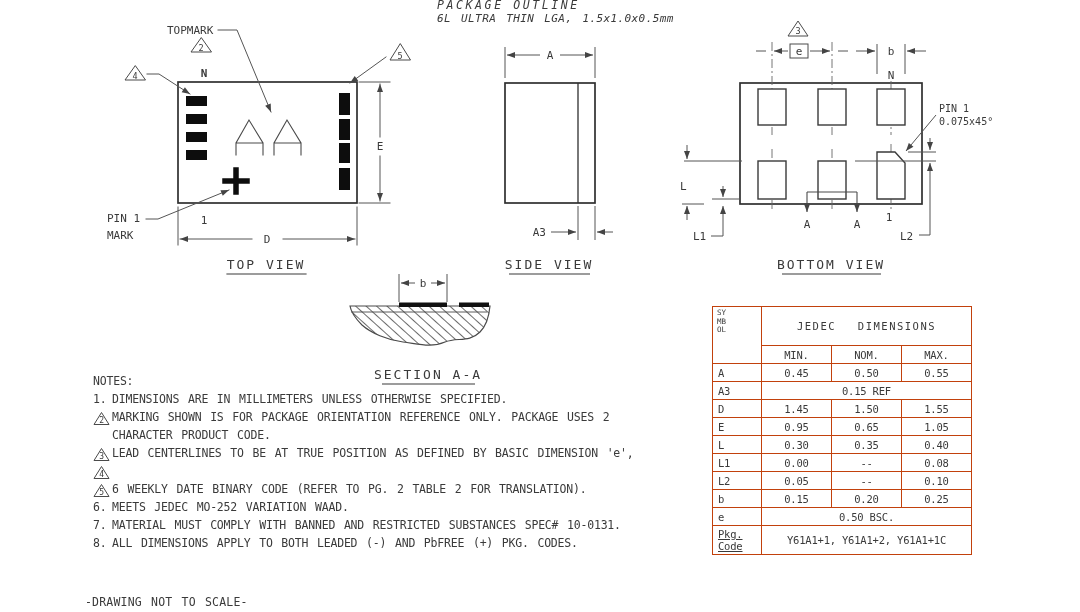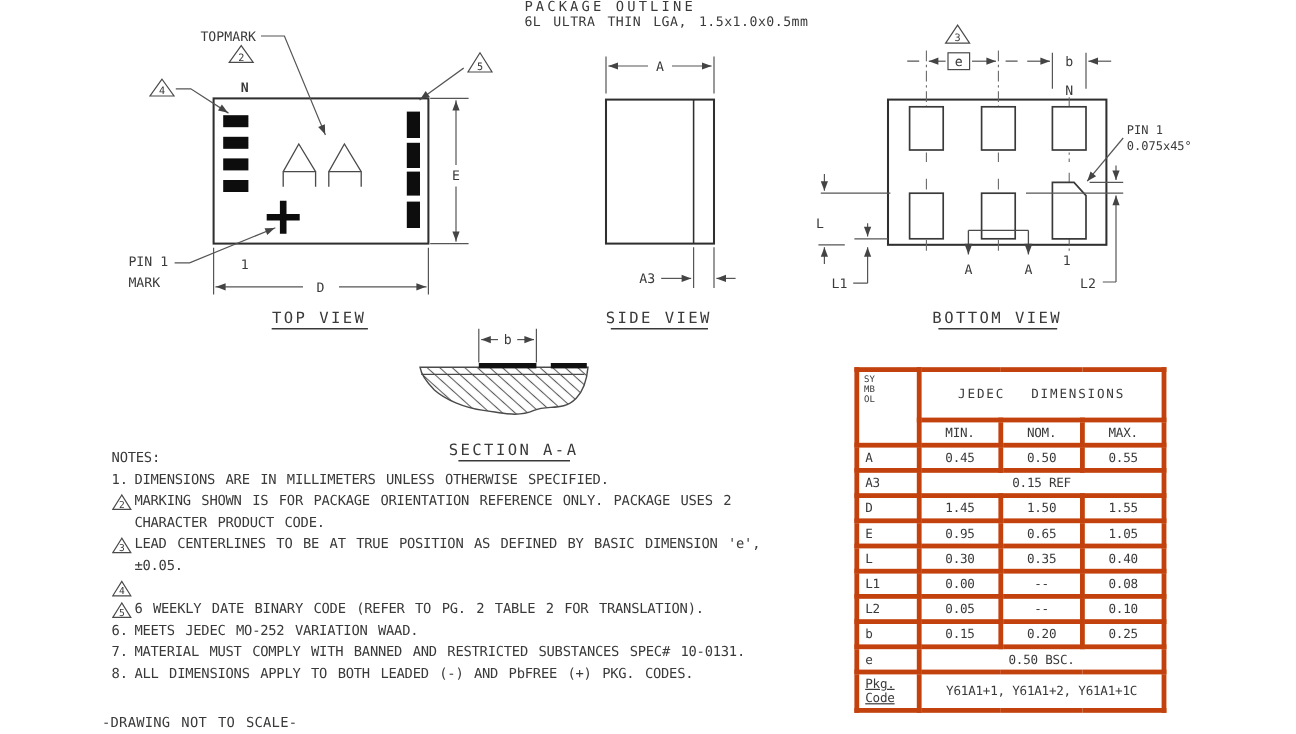--- a/index.html
+++ b/index.html
@@ -6,40 +6,40 @@
   #sheet{position:relative;width:1080px;height:612px;background:#ffffff;overflow:hidden;
          font-family:"DejaVu Sans Mono", monospace;color:#3a3a3a;}
   #draw{position:absolute;left:0;top:0;}
   svg text{font-family:"DejaVu Sans Mono", monospace;fill:#3a3a3a;}
   .dimtxt{font-size:11px;}
   .flagtxt{font-size:8.5px;}
   .viewtitle{font-size:13px;letter-spacing:2px;}
   .smalltxt{font-size:10px;}
 
   
-  #hdr{position:absolute;left:437px;top:-1px;line-height:13px;}
+  #hdr{position:absolute;left:437px;top:-1px;line-height:13px;font-style:italic;}
   #hdr .t1{font-size:11.5px;letter-spacing:2.6px;}
   #hdr .t2{font-size:11px;letter-spacing:0.4px;word-spacing:3px;}
 
   
   #notes{position:absolute;left:85px;top:374px;width:585px;font-size:11.5px;
          letter-spacing:-0.2px;word-spacing:2px;}
   #notes .hd{height:18px;padding-left:8px;}
   .note-row{height:18px;display:flex;align-items:flex-start;padding-left:8px;}
   .note-marker{width:19px;flex:0 0 19px;display:inline-block;}
   .note-marker svg{margin-top:1px;}
   .note-num{display:inline-block;width:19px;}
 
   
   #footer{position:absolute;left:85px;top:595px;font-size:11.5px;letter-spacing:0.2px;word-spacing:2px;}
 
   
   #dimtable{position:absolute;left:712px;top:306px;border-collapse:collapse;
             font-size:10.5px;letter-spacing:-0.2px;table-layout:fixed;width:260px;}
-  #dimtable td{border:4px solid #c2410c;padding:0;text-align:center;vertical-align:middle;
+  #dimtable td{border:1px solid #c2410c;padding:0;text-align:center;vertical-align:middle;
                height:17px;overflow:hidden;}
   #dimtable td.sym{text-align:left;padding-left:5px;}
   #dimtable td.hdr1{height:38px;word-spacing:14px;letter-spacing:1.5px;}
   #dimtable td.pkg{height:28px;}
   .vertword{width:11px;word-break:break-all;line-height:8.5px;font-size:7.5px;
             margin:2px 0 0 4px;text-align:left;letter-spacing:0;}
   .prewrap{white-space:pre-line;line-height:12px;text-align:left;padding-left:3px;text-decoration:underline;}
 </style>
 </head>
 <body>
@@ -257,24 +257,20 @@
     </div>
 
     <div class="note-row">
       <span class="note-marker"><svg width="17" height="15">
         <polygon points="8.5,1.5 1,13.5 16,13.5" fill="none" stroke="#4a4a4a" stroke-width="1"></polygon>
         <text x="8.5" y="12" text-anchor="middle" font-size="8" fill="#3a3a3a">3</text>
           </svg></span>
       <span>LEAD CENTERLINES TO BE AT TRUE POSITION AS DEFINED BY BASIC DIMENSION 'e',</span>
     </div>
 
-    <div class="note-row">
-      <span class="note-marker"></span>
-      <span>±0.05.</span>
-    </div>
 
     <div class="note-row">
       <span class="note-marker"><svg width="17" height="15">
         <polygon points="8.5,1.5 1,13.5 16,13.5" fill="none" stroke="#4a4a4a" stroke-width="1"></polygon>
         <text x="8.5" y="12" text-anchor="middle" font-size="8" fill="#3a3a3a">4</text>
           </svg></span>
     </div>
 
     <div class="note-row">
       <span class="note-marker"><svg width="17" height="15">

